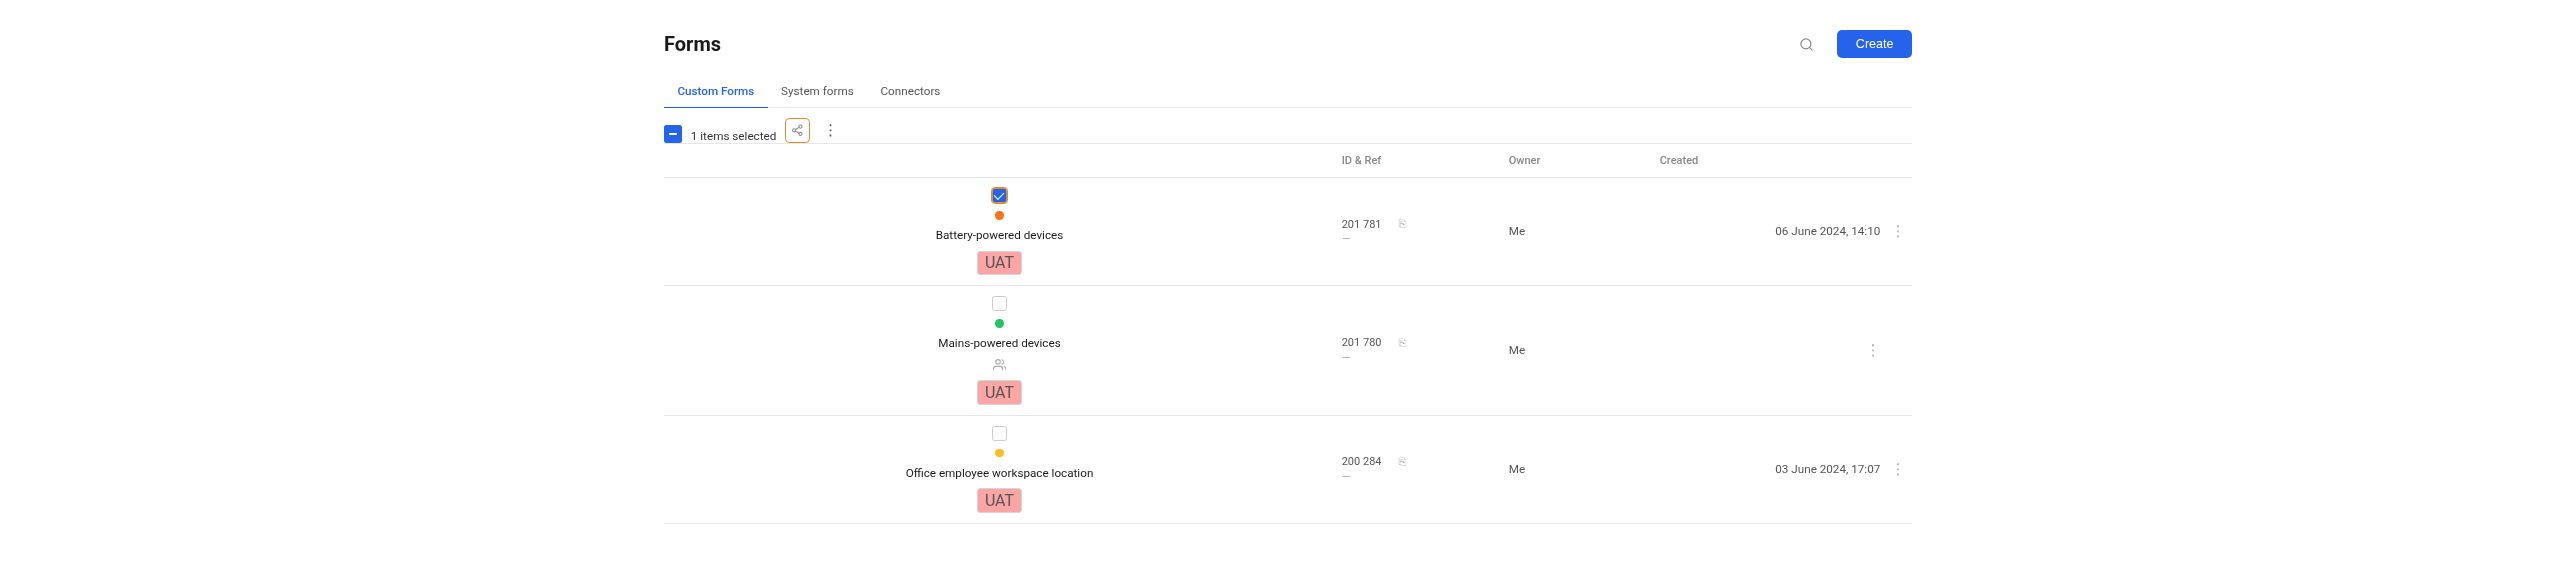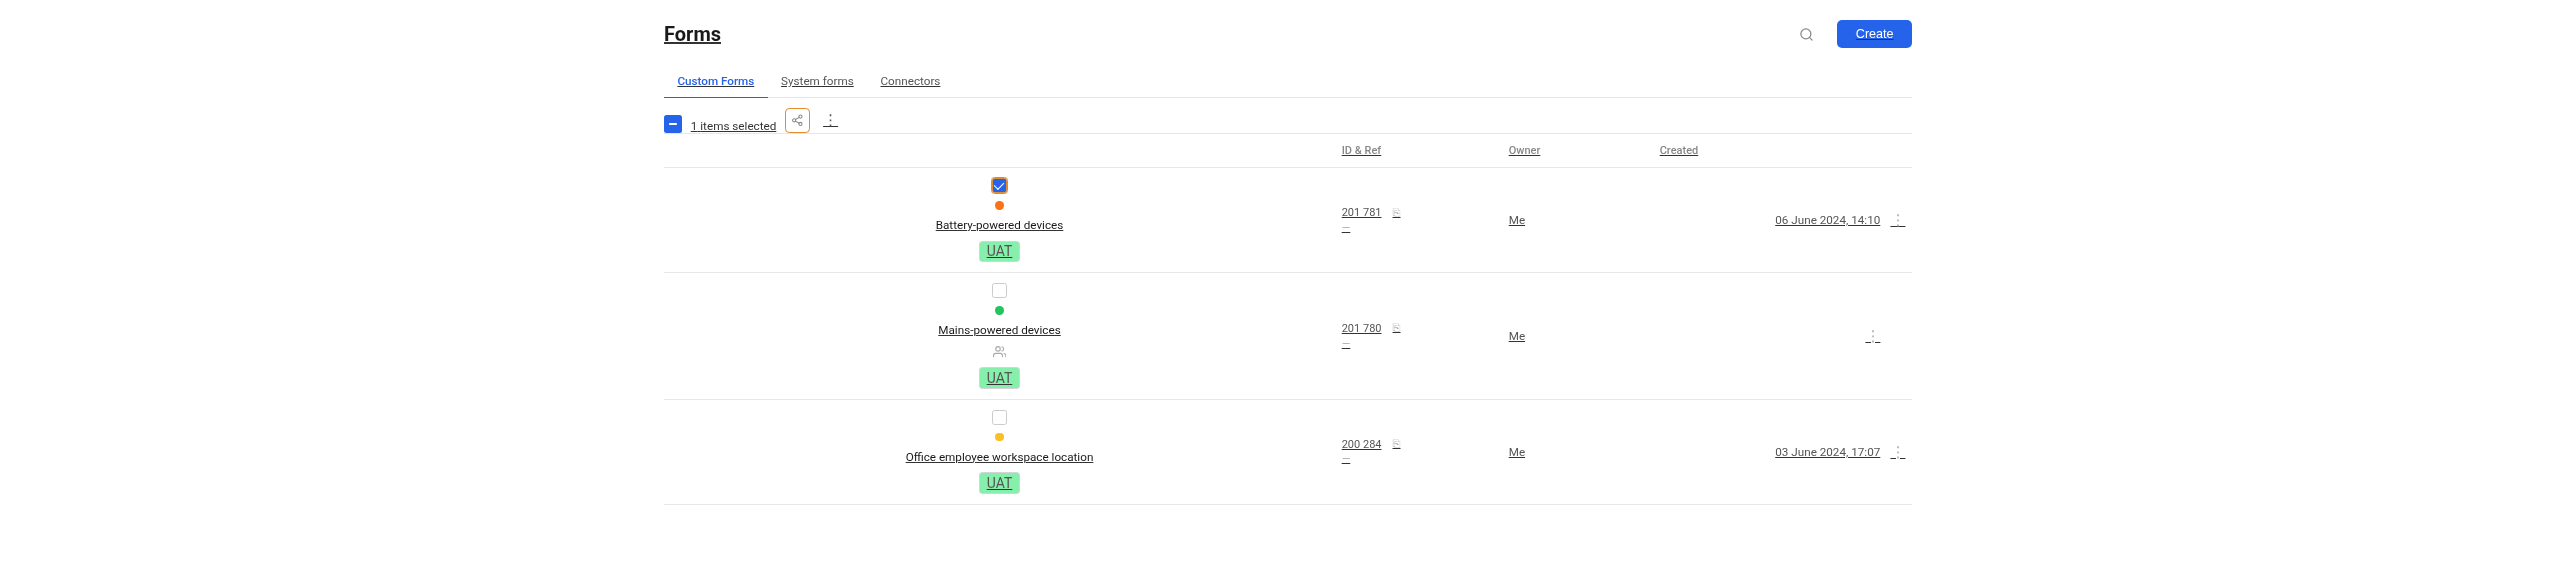--- a/index.html
+++ b/index.html
@@ -5,23 +5,22 @@
     * { box-sizing: border-box; margin: 0; padding: 0; }
     body {
       font-family: -apple-system, BlinkMacSystemFont, 'Segoe UI', Roboto, sans-serif;
       background: #ffffff;
       color: #333;
       font-size: 11.7px;
     }
     .page-container {
       width: 100%;
       max-width: 1288px;
-      margin: 2px auto;
+      margin: 12px auto;
       padding: 17px 20px;
-      text-decoration: underline;
     }
     
     .header {
       display: flex;
       align-items: center;
       justify-content: space-between;
       margin-bottom: 17px;
     }
     .page-title {
       font-size: 20px;
@@ -202,36 +201,36 @@
     .status-dot.orange { background: #f97316; }
     .row-name {
       font-size: 11.7px;
       color: #1a1a1a;
     }
     .tag {
       display: inline-block;
       padding: 1.7px 6.7px;
       border: 0.8px solid #d1d5db;
       border-radius: 3.3px;
-      font-size: 14px;
-      color: #555;
-      background: #86efac;
+      font-size: 16px;
+      color: #555;
+      background: #fca5a5;
       text-align: center;
     }
 
     .id-cell {
       padding: 10px 6.7px;
       display: flex;
       flex-direction: column;
       gap: 1.7px;
     }
     .id-row {
       display: flex;
       align-items: center;
-      gap: 11px;
+      gap: 17px;
       color: #555;
       font-size: 11px;
     }
     .copy-icon {
       font-size: 10px;
       color: #aaa;
       cursor: pointer;
     }
     .id-dash {
       color: #aaa;

